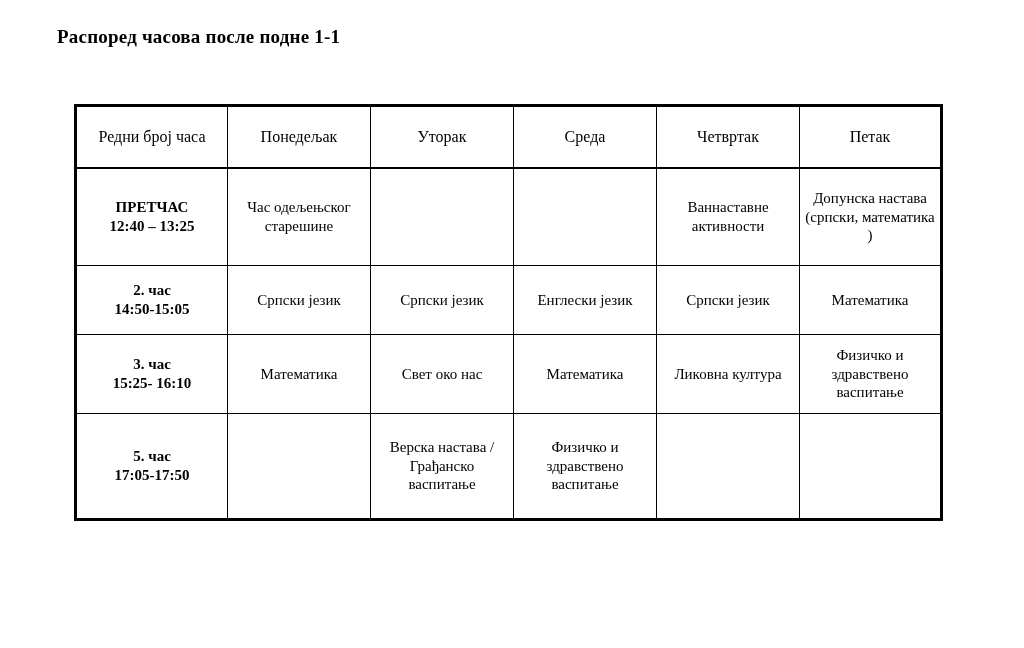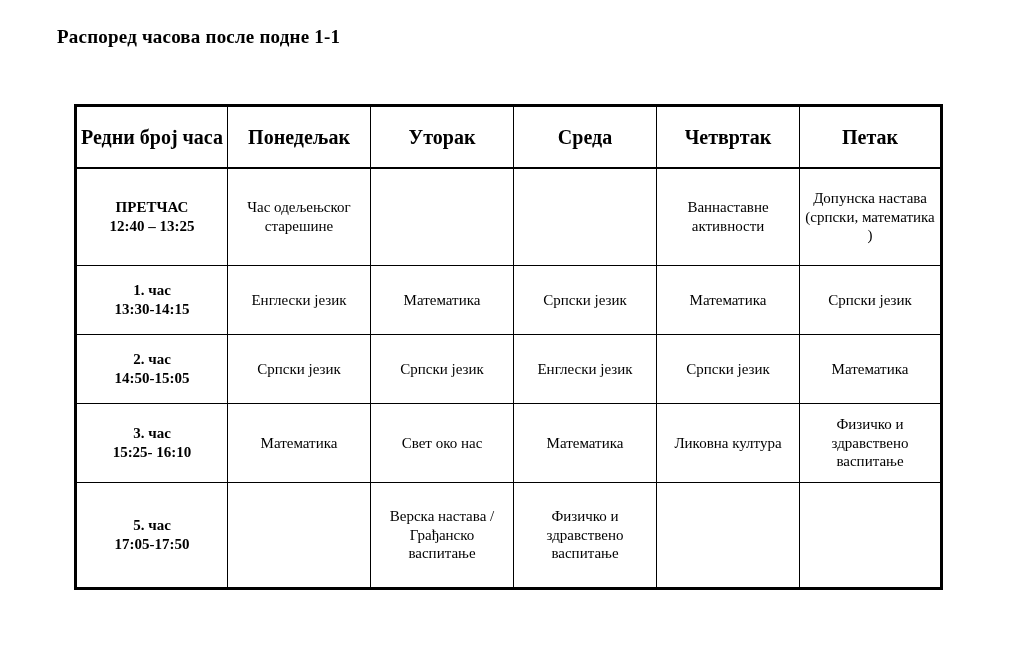--- a/index.html
+++ b/index.html
@@ -51,22 +51,22 @@
     font-size: 15px;
     line-height: 1.25;
     padding: 6px 4px;
     word-wrap: break-word;
   }
   
   table.schedule {
     border: 3px solid #000000;
   }
   table.schedule thead th {
-    font-weight: bold;
-    font-size: 20px;
+    font-weight: normal;
+    font-size: 16px;
     height: 48px;
     text-align: center;
   }
   table.schedule thead tr th {
     border-bottom: 2px solid #000000;
   }
   td.period-cell {
     font-weight: bold;
     font-size: 15px;
     line-height: 1.3;
@@ -123,31 +123,20 @@
             <span class="period-label">ПРЕТЧАС</span>
             <span class="period-time">12:40 – 13:25</span>
           </td>
           <td class="subject-cell">Час одељењског старешине</td>
           <td class="subject-cell"></td>
           <td class="subject-cell"></td>
           <td class="subject-cell">Ваннаставне активности</td>
           <td class="subject-cell">Допунска настава (српски, математика )</td>
         </tr>
 
-        <tr class="row-1">
-          <td class="period-cell">
-            <span class="period-label">1. час</span>
-            <span class="period-time">13:30-14:15</span>
-          </td>
-          <td class="subject-cell">Енглески  језик</td>
-          <td class="subject-cell">Математика</td>
-          <td class="subject-cell">Српски језик</td>
-          <td class="subject-cell">Математика</td>
-          <td class="subject-cell">Српски језик</td>
-        </tr>
 
         <tr class="row-2">
           <td class="period-cell">
             <span class="period-label">2. час</span>
             <span class="period-time">14:50-15:05</span>
           </td>
           <td class="subject-cell">Српски   језик</td>
           <td class="subject-cell">Српски језик</td>
           <td class="subject-cell">Енглески  језик</td>
           <td class="subject-cell">Српски језик</td>

